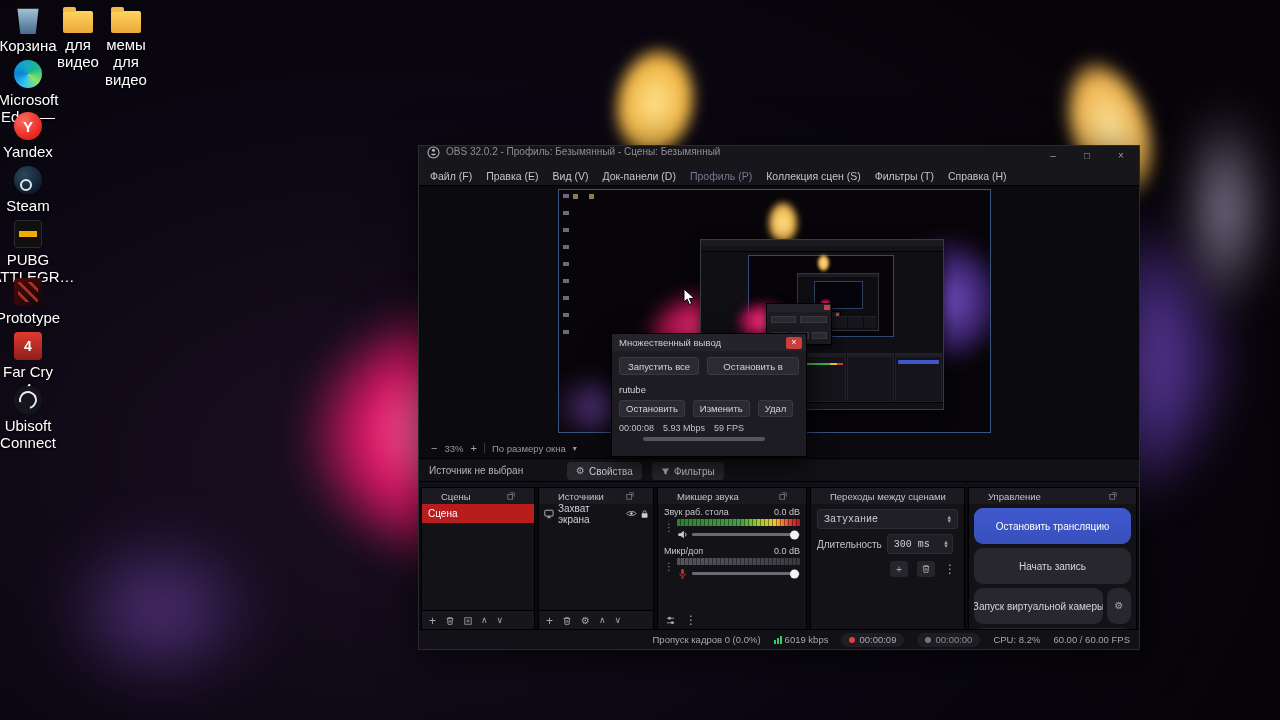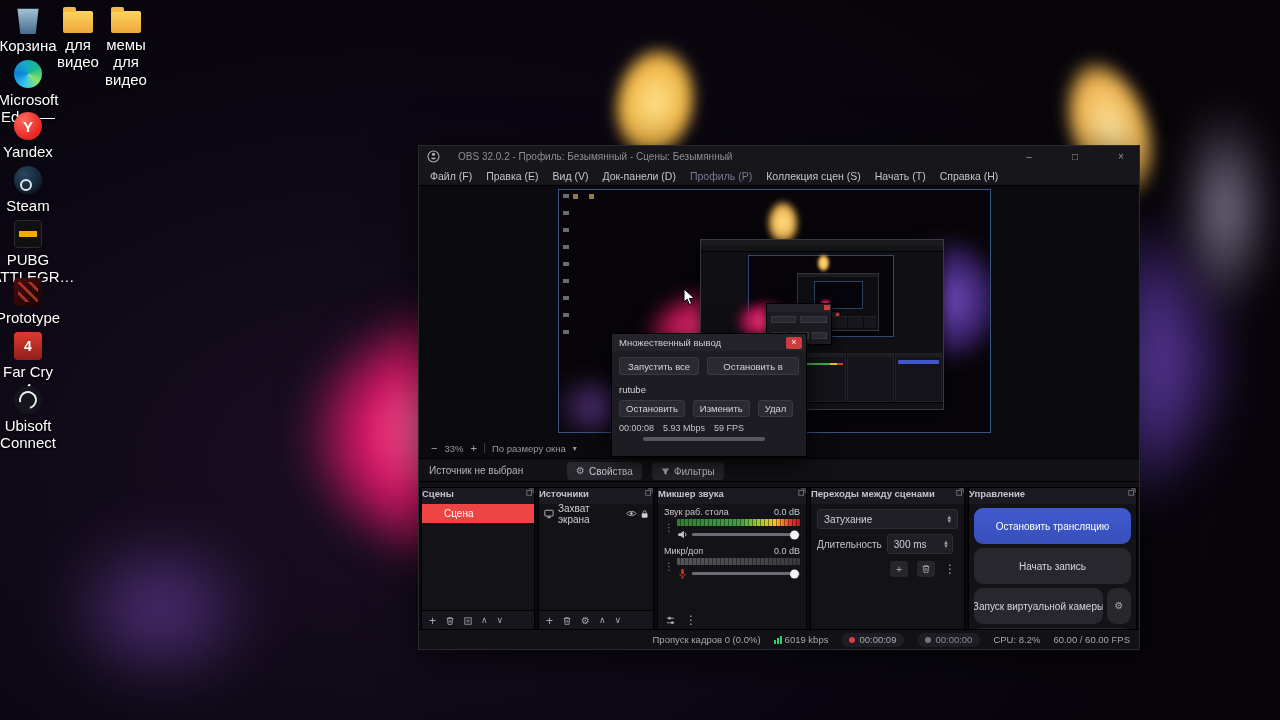--- a/index.html
+++ b/index.html
@@ -50,21 +50,21 @@
   .ico-prototype::before { content:""; position:absolute; inset:4px; background:repeating-linear-gradient(45deg, transparent 0 5px, #c0392b 5px 8px); opacity:.8; }
   .ico-farcry { border-radius:4px; background:linear-gradient(180deg,#e03a2f,#8e1f1a); color:#fff; font-weight:bold; font-size:14px; display:flex; align-items:center; justify-content:center; }
   .ico-ubisoft { border-radius:50%; background:#15151c; position:relative; }
   .ico-ubisoft::before { content:""; position:absolute; left:5px; top:5px; width:14px; height:14px; border-radius:50%; border:2.5px solid #eceaf2; border-bottom-color:transparent; transform:rotate(30deg); }
 
   
   .obs { position:absolute; left:418px; top:145px; width:722px; height:505px;
     background:#111016; border:1px solid #2a2930; box-shadow:0 10px 40px rgba(0,0,0,.65);
     color:#c9c7ce; font-size:10.5px; }
   .titlebar { position:absolute; left:0; right:0; top:0; height:20px; background:#17161b;
-    display:flex; align-items:center; padding:0 4px 0 8px; gap:18px; }
+    display:flex; padding:0 4px 0 8px; gap:6px; }
   .title-text { font-size:10px; color:#8f8d95; flex:1; white-space:nowrap; overflow:hidden; }
   .winbtn { width:28px; height:18px; display:flex; align-items:center; justify-content:center; color:#9a98a0; font-size:10px; }
   .menubar { position:absolute; left:0; right:0; top:20px; height:20px; background:#17161b;
     border-bottom:1px solid #000; display:flex; align-items:center; padding-left:4px; }
   .menu-item { padding:0 7px; font-size:10.5px; color:#c5c3ca; line-height:20px; white-space:nowrap; }
   .menu-item.dim { color:#7d7591; }
 
   
   .preview { position:absolute; left:0; right:0; top:40px; height:272px; background:#0b0a0e; }
   .canvas { position:absolute; left:139px; top:3px; width:433px; height:244px; background:#070509;
@@ -140,29 +140,29 @@
   .sourcebar { position:absolute; left:0; right:0; top:312px; height:24px; background:#121116;
     border-top:1px solid #000; border-bottom:1px solid #000; }
   .sb-label { position:absolute; left:10px; top:0; line-height:24px; font-size:10px; color:#b5b3ba; }
   .sb-btns { position:absolute; left:148px; top:3px; display:flex; gap:10px; }
   .pillbtn { height:18px; background:#28272d; border-radius:4px; display:flex; align-items:center;
     gap:4px; padding:0 9px; font-size:10px; color:#d0ced5; }
 
   
   .docks { position:absolute; left:0; right:0; top:341px; height:144px; display:flex; gap:3px; padding:0 2px; background:#0a090e; }
   .dock { background:#131217; border:1px solid #000; display:flex; flex-direction:column; overflow:hidden; }
-  .dock-head { height:16px; background:#1b1a20; display:flex; align-items:flex-start; justify-content:space-between;
-    padding:0 0; font-size:9.5px; color:#c5c3ca; flex:none; white-space:nowrap;font-weight:bold; }
+  .dock-head { height:16px; background:#1b1a20; display:flex; align-items:center; justify-content:space-between;
+    padding:0 19px; font-size:9.5px; color:#c5c3ca; flex:none; white-space:nowrap; }
   .dock-body { flex:1; position:relative; }
   .dock-tools { height:20px; border-top:1px solid #000; background:#17161c; display:flex; align-items:center;
     gap:9px; padding:0 7px; flex:none; color:#a7a5ad; }
   .tool-glyph { font-size:12px; line-height:1; color:#a7a5ad; }
   .d-scenes { width:114px; } .d-sources { width:116px; } .d-mixer { width:150px; }
   .d-trans { width:155px; } .d-controls { flex:1; }
-  .scene-item { height:19px; background:#ef4444; color:#fff; font-size:10px; line-height:19px; padding-left:22px; }
+  .scene-item { height:19px; background:#b91c1c; color:#fff; font-size:10px; line-height:19px; padding-left:6px; }
   .source-row { height:19px; display:flex; align-items:center; gap:4px; padding:0 5px; font-size:10px; color:#d0ced5; }
   .source-row .flex { flex:1; }
 
   
   .mix-body { padding:3px 6px 0; }
   .mix-ch { margin-bottom:6px; }
   .mix-top { display:flex; justify-content:space-between; font-size:9px; color:#c9c7ce; }
   .mix-grid { display:grid; grid-template-columns:10px 1fr; column-gap:3px; margin-top:2px; }
   .mix-dots { color:#85838b; font-size:10px; line-height:18px; }
   .meter { height:7px; border-radius:1px;
@@ -173,21 +173,21 @@
   .sliderrow { display:flex; align-items:center; gap:4px; margin-top:3px; height:11px; }
   .slider { flex:1; height:3px; background:#45444c; border-radius:2px; position:relative; }
   .slider::before { content:""; position:absolute; left:0; top:0; bottom:0; width:96%; background:#6b6a74; border-radius:2px; }
   .slider::after { content:""; position:absolute; right:1%; top:50%; width:9px; height:9px; background:#f2f1f5;
     border-radius:50%; transform:translateY(-50%); }
 
   
   .tr-body { padding:5px 6px 0; }
   .combo { height:20px; background:#201f26; border:1px solid #2e2d34; border-radius:3px; display:flex;
     align-items:center; padding:0 6px; font-size:10px; color:#d0ced5; }
-  .combo .flex, .spin .flex { flex:1; }
+  .combo .flex, .spin .flex { flex:1;font-family:Liberation Mono, monospace; }
   .carets { display:flex; flex-direction:column; line-height:0.55; font-size:7px; color:#9a98a0; }
   .tr-row2 { margin-top:5px; display:flex; align-items:center; gap:5px; font-size:10px; color:#c5c3ca; }
   .spin { width:66px; height:20px; background:#201f26; border:1px solid #2e2d34; border-radius:3px;
     display:flex; align-items:center; padding:0 4px 0 6px; font-size:10px; color:#d0ced5; }
   .tr-row3 { margin-top:7px; display:flex; justify-content:flex-end; align-items:center; gap:9px; padding-right:2px; }
   .sqbtn { width:18px; height:16px; background:#26252b; border-radius:3px; display:flex; align-items:center;
     justify-content:center; color:#a7a5ad; }
 
   
   .ctl-body { padding:4px 5px; display:flex; flex-direction:column; gap:4px; }
@@ -281,21 +281,21 @@
     <span class="winbtn">×</span>
   </div>
 
   <div class="menubar">
     <span class="menu-item">Файл (F)</span>
     <span class="menu-item">Правка (E)</span>
     <span class="menu-item">Вид (V)</span>
     <span class="menu-item">Док-панели (D)</span>
     <span class="menu-item dim">Профиль (P)</span>
     <span class="menu-item">Коллекция сцен (S)</span>
-    <span class="menu-item">Начать (T)</span>
+    <span class="menu-item">Фильтры (T)</span>
     <span class="menu-item">Справка (H)</span>
   </div>
 
   <div class="preview">
     <div class="canvas">
       <div class="c-blob c-pglow"></div>
       <div class="c-blob c-pink"></div>
       <div class="c-blob c-yellow"></div>
       <div class="c-blob c-purple"></div>
       <div class="mini-icons"></div>

